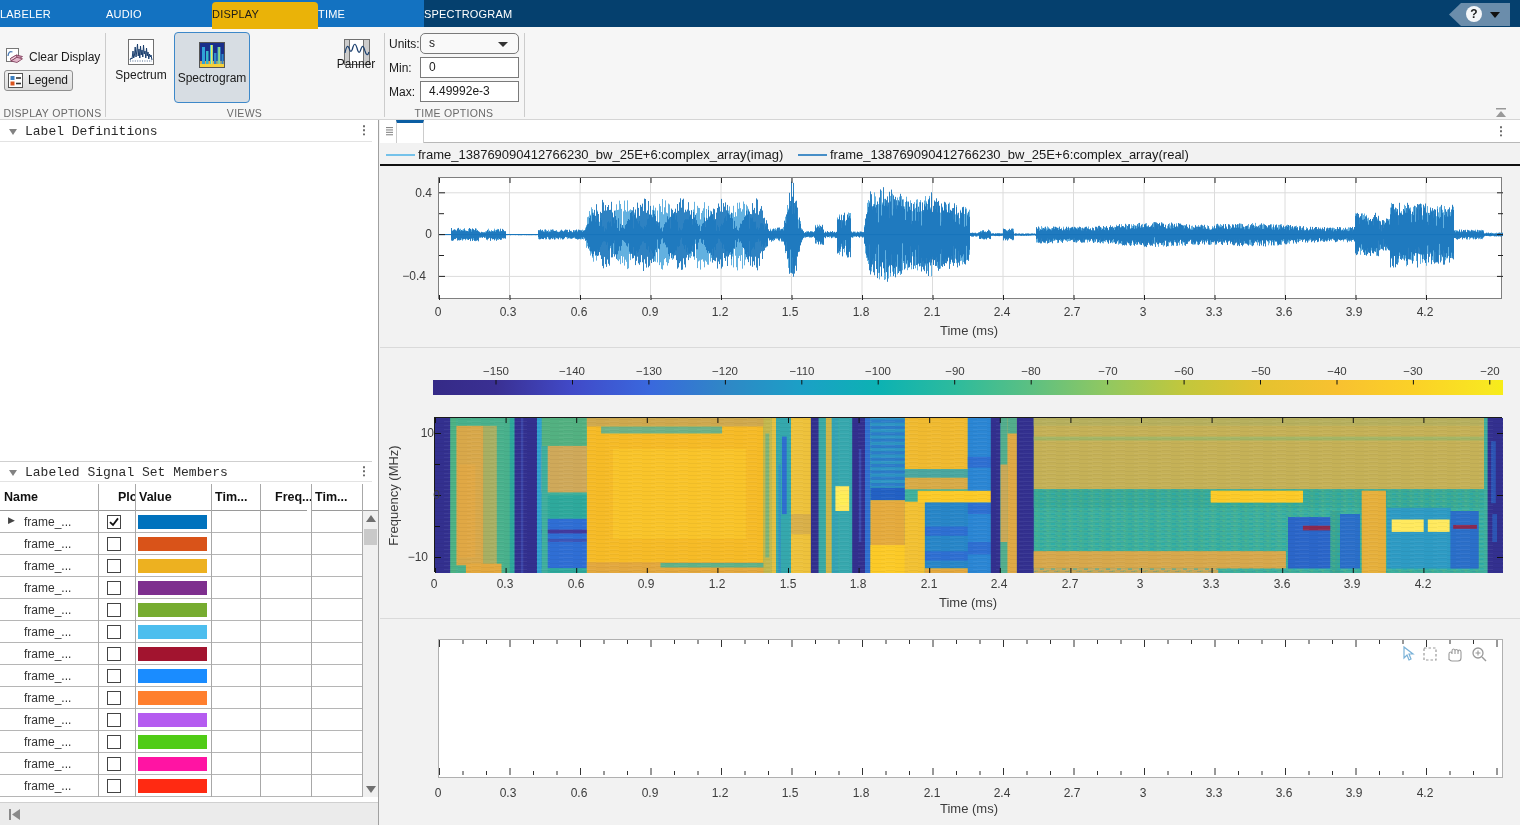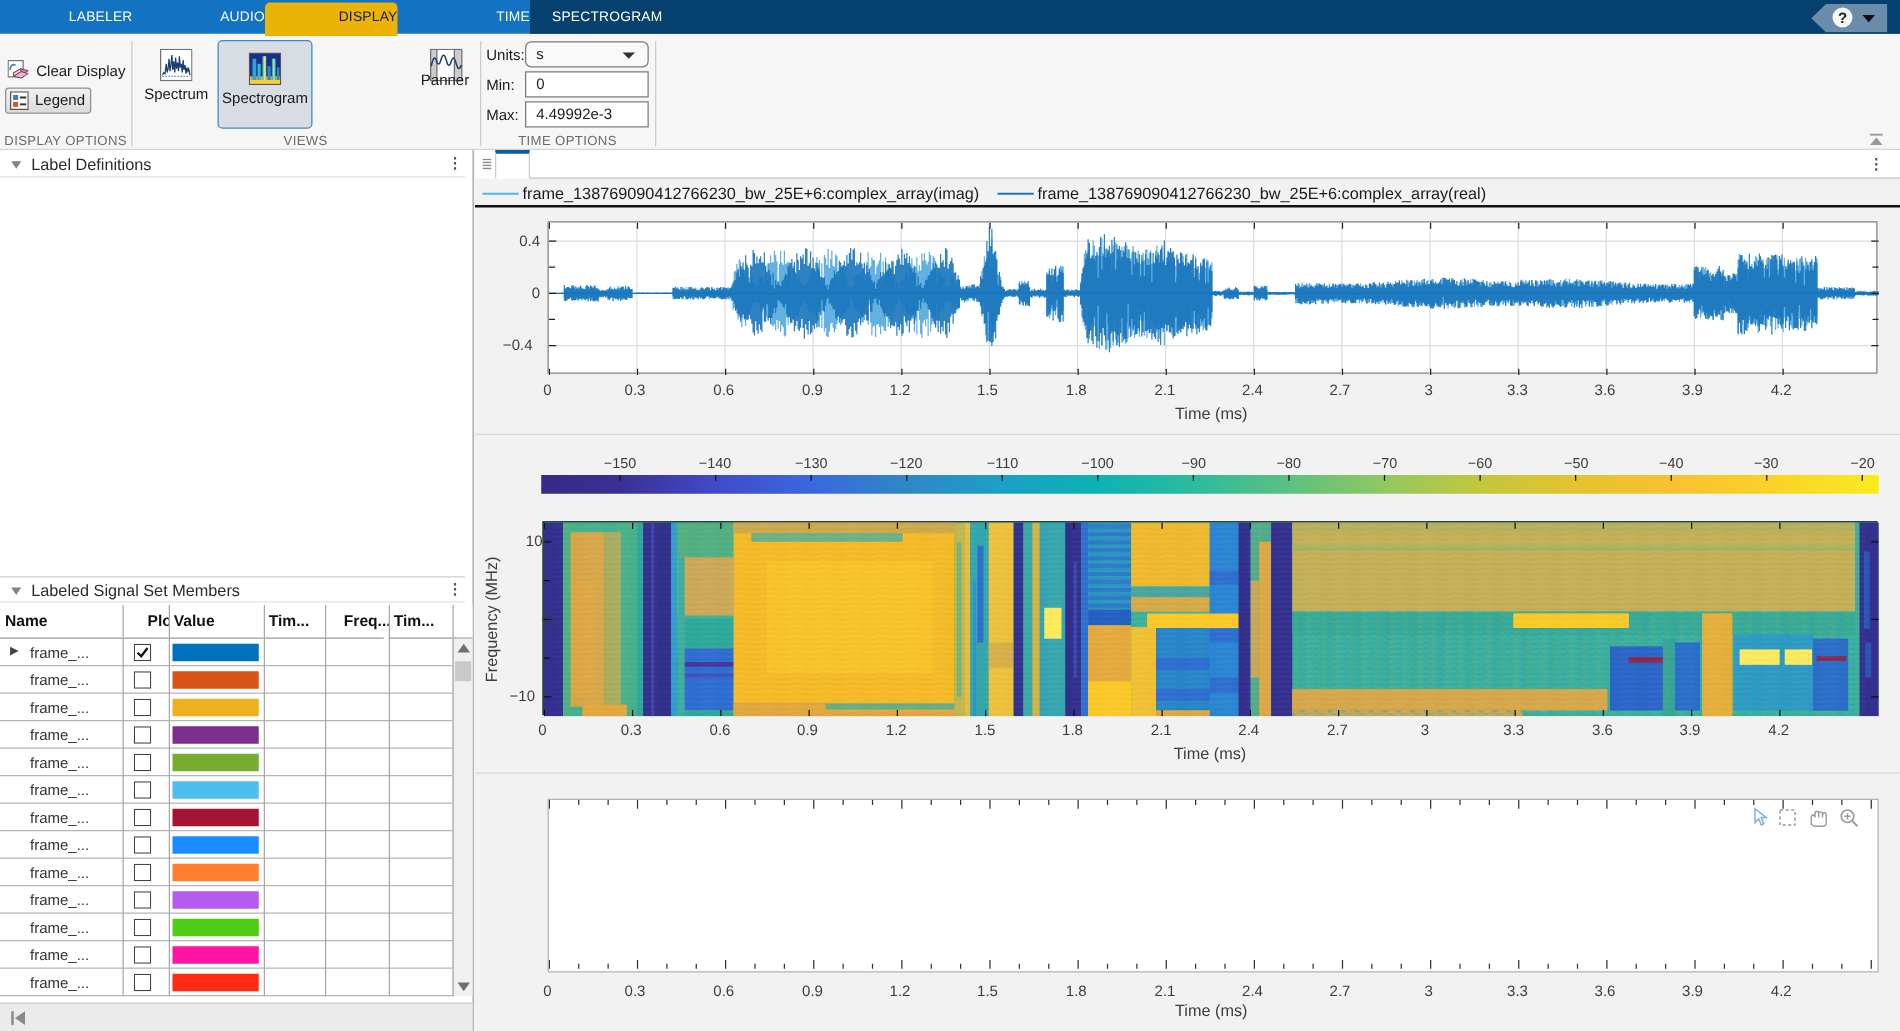--- a/index.html
+++ b/index.html
@@ -3,41 +3,41 @@
 <style>
 * { margin:0; padding:0; box-sizing:border-box; }
 html,body { width:1520px; height:825px; overflow:hidden; font-family:"Liberation Sans",sans-serif; }
 #app { position:relative; width:1520px; height:825px; background:#f2f2f2; }
 .abs { position:absolute; }
 
 
 #tabbar { position:absolute; left:0; top:0; width:1520px; height:29px; background:#f6f6f6; }
 #tabbar .blue { position:absolute; left:0; top:0; width:1520px; height:27px; background:#1372c1; }
 #tabbar .dark { position:absolute; left:424px; top:0; width:1096px; height:27px; background:#05406e; }
-.tab { position:absolute; top:0; height:27px; line-height:28px; text-align:right; color:#fff; font-size:11px; letter-spacing:0.2px; }
+.tab { position:absolute; top:0; height:27px; line-height:28px; text-align:left; color:#fff; font-size:11px; letter-spacing:0.2px; }
 .tab.active { background:#eab308; color:#1a1a1a; border-radius:4px 4px 0 0; top:2px; height:27px; line-height:25px; }
 #helpbtn { position:absolute; top:3px; left:1449px; width:61px; height:23px; background:#6b8dab; clip-path:polygon(12px 0,100% 0,100% 100%,12px 100%,0 50%); }
 #helpbtn .circ { position:absolute; left:17px; top:3px; width:16px; height:16px; border-radius:50%; background:#f4f6f8; color:#222; font-size:12px; font-weight:bold; text-align:center; line-height:17px; }
 #helpbtn .car { position:absolute; left:41px; top:9px; width:0; height:0; border-left:5px solid transparent; border-right:5px solid transparent; border-top:6px solid #111; }
 
 
 #ribbon { position:absolute; left:0; top:29px; width:1520px; height:91px; background:#f6f6f6; border-bottom:1px solid #d5d5d5; }
 .vsep { position:absolute; top:4px; height:84px; width:1px; background:#cccccc; }
 .gl { position:absolute; top:78px; height:14px; font-size:10.5px; color:#6a6a6a; text-align:center; letter-spacing:0.3px; }
 .btxt { font-size:12px; color:#1a1a1a; }
 .bigbtn { position:absolute; top:3px; width:76px; height:71px; border-radius:4px; text-align:center; }
 .bigbtn .lbl { position:absolute; top:38px; width:100%; font-size:12px; color:#1a1a1a; white-space:nowrap; }
 .bigbtn svg { position:absolute; top:9px; left:50%; margin-left:-13px; }
 #units-dd { position:absolute; left:420px; top:4px; width:99px; height:21px; border:1px solid #7a7a7a; border-radius:5px; background:#f9f9f9; font-size:12px; color:#1a1a1a; padding-left:8px; line-height:19px; }
 #units-dd .car { position:absolute; right:10px; top:8px; width:0; height:0; border-left:5px solid transparent; border-right:5px solid transparent; border-top:5px solid #333; }
 .inpt { position:absolute; left:420px; width:99px; height:21px; border:1px solid #7a7a7a; background:#fff; font-size:12px; color:#1a1a1a; padding-left:8px; line-height:19px; }
 .flbl { position:absolute; left:389px; font-size:12px; color:#1a1a1a; }
 
 
-#leftpanel { position:absolute; left:0; top:120px; width:379px; height:705px; background:#fff; border-right:1px solid #a0a0a0; }
+#leftpanel { position:absolute; left:0; top:120px; width:379px; height:705px; background:#fff; border-right:1px solid #a0a0a0;font-family:Liberation Mono, monospace; }
 .phead { position:absolute; left:0; width:372px; height:21px; background:#fff; font-size:13px; color:#2b2b2b; }
 .phead .tri { position:absolute; left:9px; top:8px; width:0; height:0; border-left:4.5px solid transparent; border-right:4.5px solid transparent; border-top:6px solid #828282; }
 .phead .txt { position:absolute; left:25px; top:3px; }
 .phead .dots { position:absolute; left:358px; top:2px; color:#555; font-size:12px; font-weight:bold; letter-spacing:0; }
 .th { position:absolute; top:484px; height:27px; font-size:12.5px; font-weight:bold; color:#111; background:#fff; border-bottom:1px solid #9a9a9a; line-height:26px; }
 .gridv { position:absolute; top:484px; width:1px; background:#a8a8a8; }
 .trow { position:absolute; left:0; width:362px; height:22px; border-bottom:1px solid #b5b5b5; }
 .trow .rname { position:absolute; left:24px; top:4px; font-size:12px; color:#333; }
 .trow .rarr { position:absolute; left:8px; top:4px; font-size:9px; color:#444; }
 .trow .rchk { position:absolute; left:107px; top:4px; }

